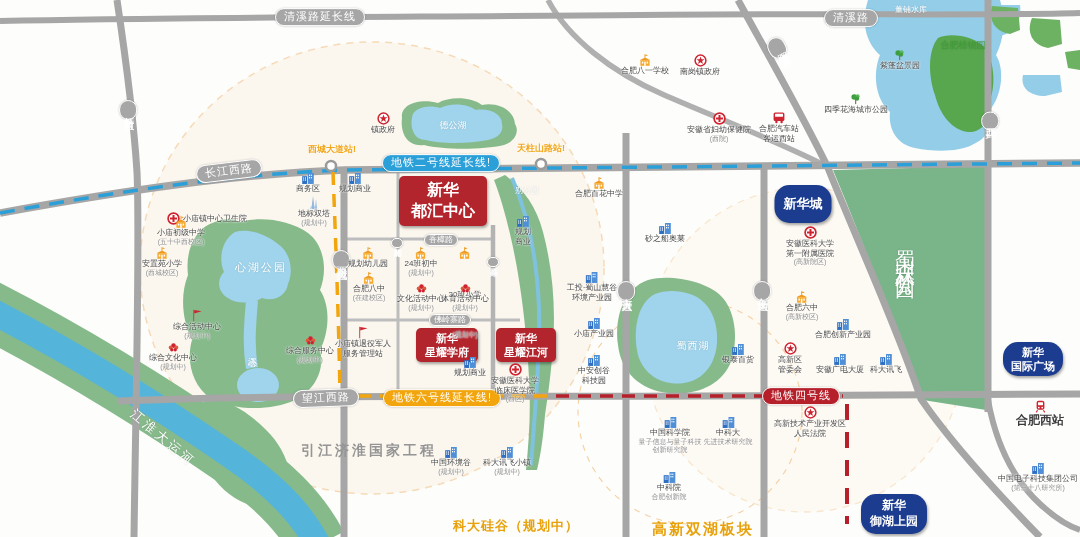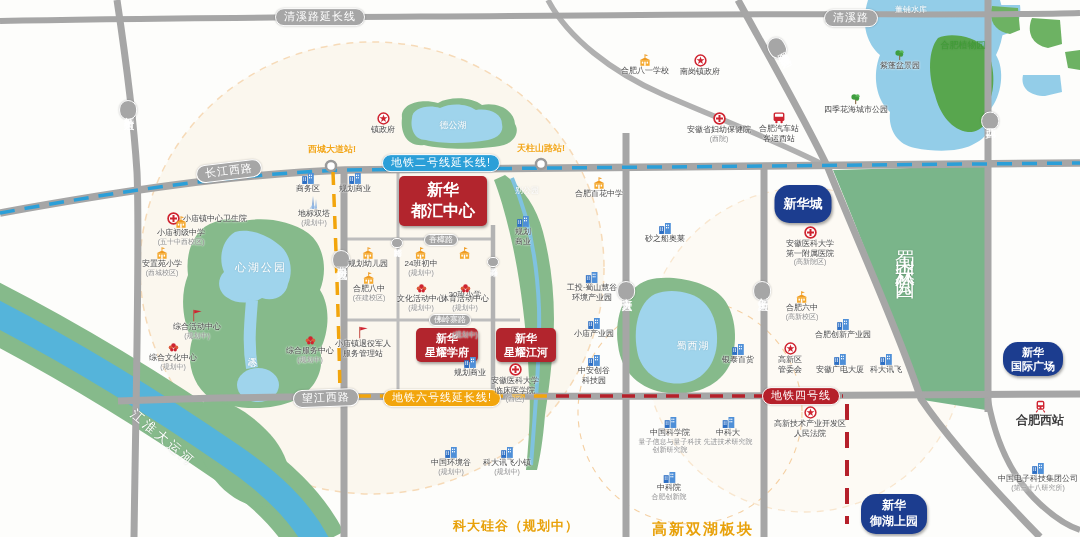--- a/index.html
+++ b/index.html
@@ -125,20 +125,21 @@
       <div class="station" style="left: 541px; top: 148px; transform: translate(-50%, -50%);">天柱山路站!</div>
       <div class="wlabel" style="font-size: 8px; left: 911px; top: 9px; transform: translate(-50%, -50%);">董铺水库</div>
       <div class="wlabel" style="font-size: 9px; left: 453px; top: 125px; transform: translate(-50%, -50%);">德公湖</div>
       <div class="wlabel" style="font-size: 11px; letter-spacing: 2px; left: 261px; top: 267px; transform: translate(-50%, -50%);">心湖公园</div>
       <div class="wlabel v" style="font-size: 9px; left: 252px; top: 350px; transform: translate(-50%, -50%);">心溪</div>
       <div class="wlabel" style="font-size: 8px; left: 527px; top: 190px; transform: translate(-50%, -50%);">别公园</div>
       <div class="wlabel" style="font-size: 10px; letter-spacing: 1px; left: 693px; top: 346px; transform: translate(-50%, -50%);">蜀西湖</div>
       <div class="wlabel v" style="font-size: 20px; letter-spacing: 6px; left: 906px; top: 252px; transform: translate(-50%, -50%);">蜀山森林公园</div>
       <div class="wlabel" style="font-size: 9px; color: rgb(63, 157, 53); left: 963px; top: 45px; transform: translate(-50%, -50%);">合肥植物园</div>
       <div class="wlabel" style="font-size: 13px; letter-spacing: 3px; left: 163px; top: 438px; transform: translate(-50%, -50%) rotate(40deg);">江淮大运河</div>
+      <div class="area gray" style="left: 369px; top: 451px; transform: translate(-50%, -50%);">引江济淮国家工程</div>
       <div class="area amber" style="left: 516px; top: 526px; transform: translate(-50%, -50%);">科大硅谷（规划中）</div>
       <div class="area amberlg" style="left: 703px; top: 529px; transform: translate(-50%, -50%);">高新双湖板块</div>
       <div class="project red" style="width: 88px; height: 50px; font-size: 16px; left: 443px; top: 201px; transform: translate(-50%, -50%);">
         <span>新华</span>
         <span>都汇中心</span>
       </div>
       <div class="project red" style="width: 62px; height: 34px; font-size: 11px; left: 447px; top: 345px; transform: translate(-50%, -50%);">
         <span>新华</span>
         <span>星耀学府</span>
       </div>

